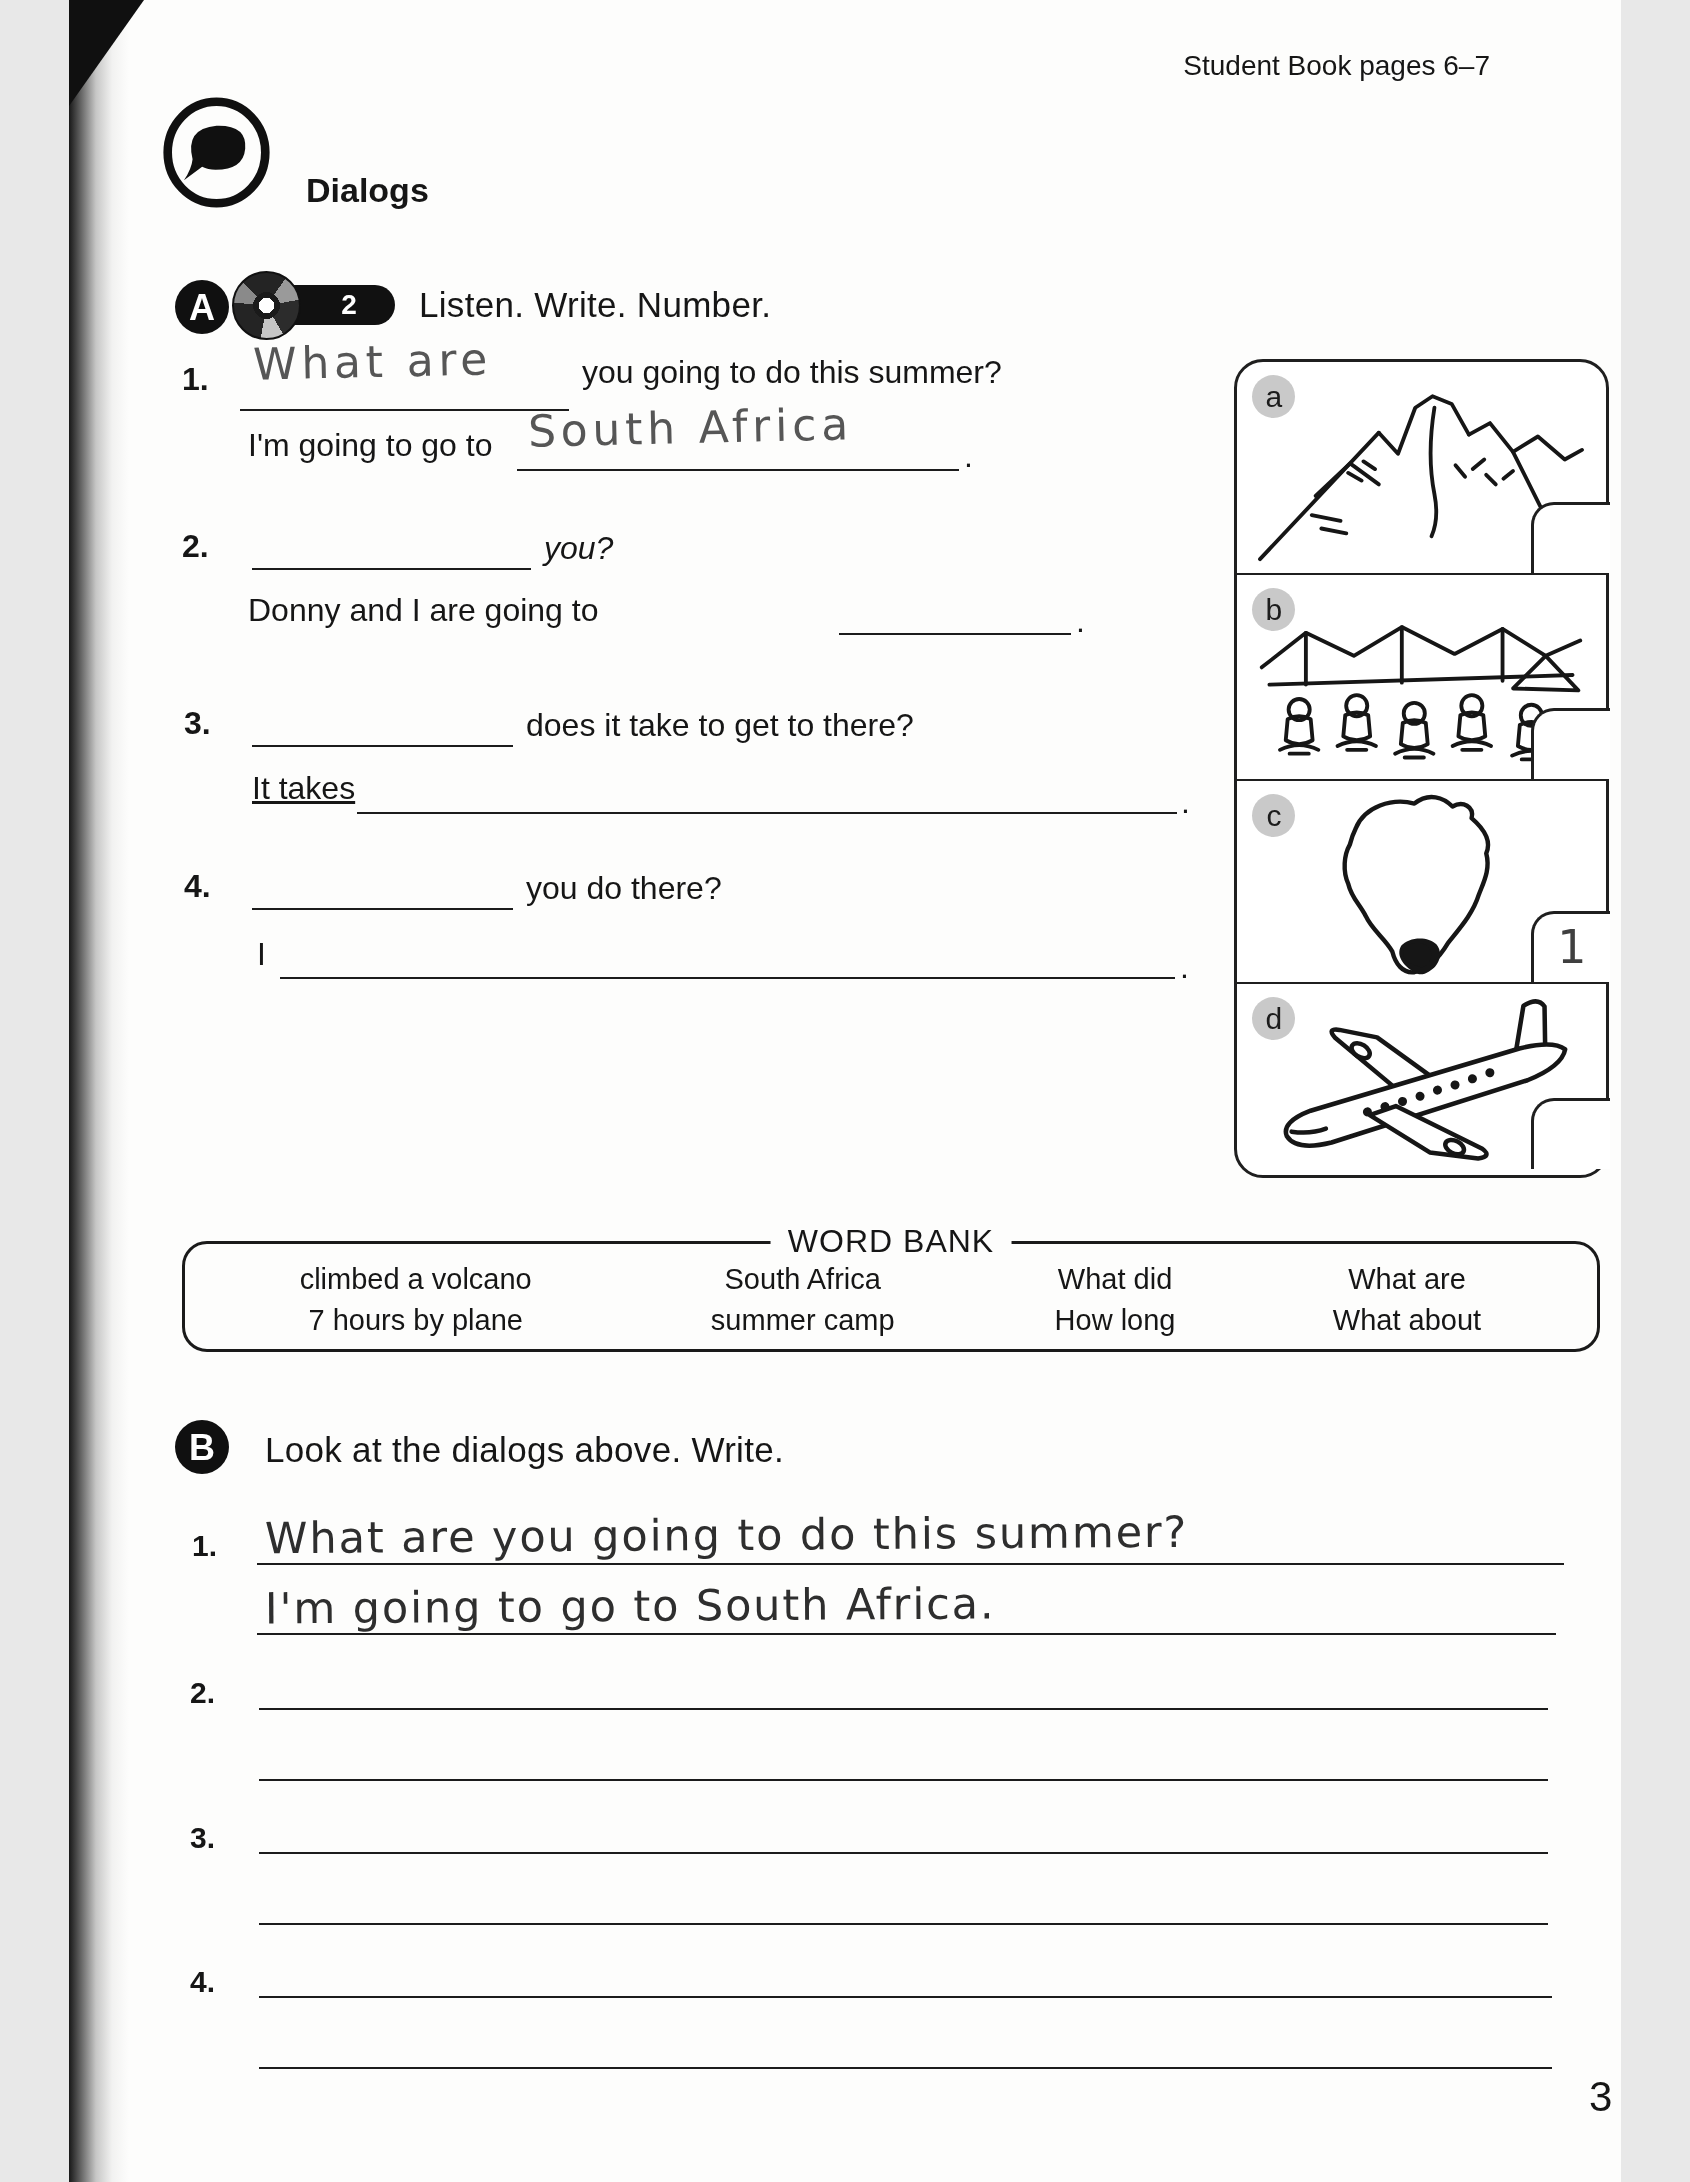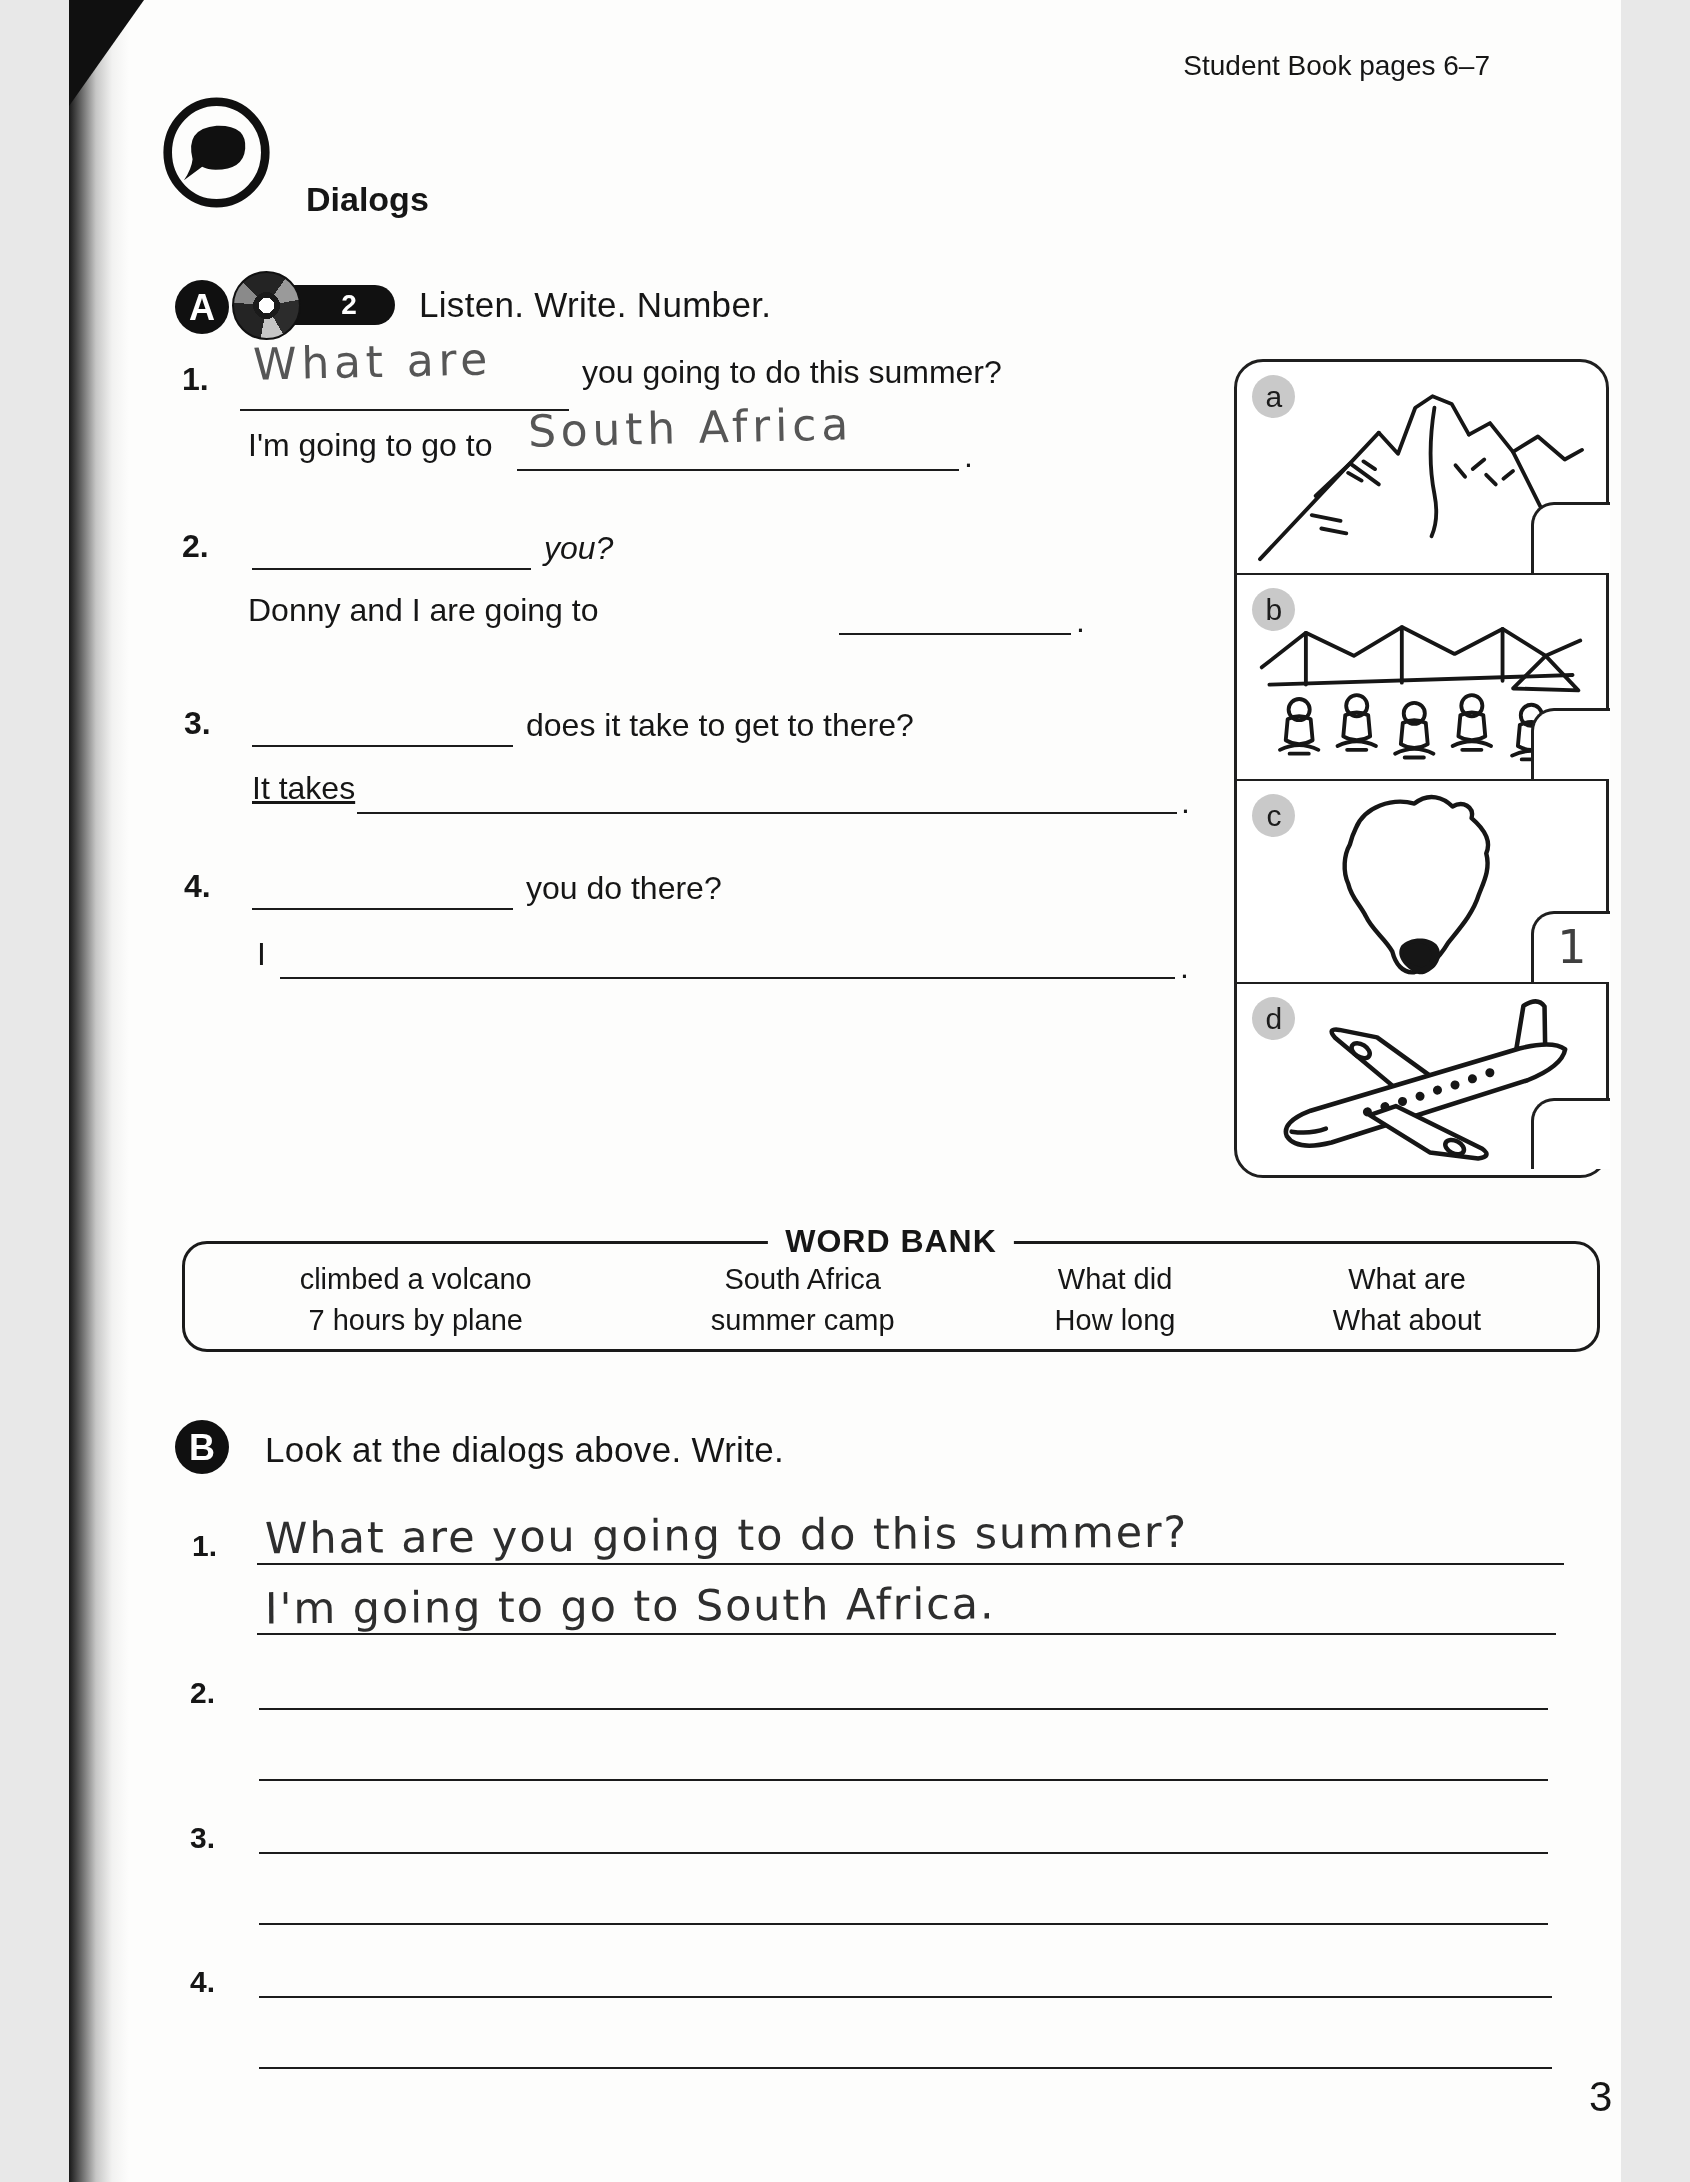--- a/index.html
+++ b/index.html
@@ -15,21 +15,21 @@
                rgba(110,110,110,.38) 45%, rgba(190,190,190,.18) 72%, rgba(255,255,255,0) 100%);
   }
   .scan-corner{
     position:absolute; left:0; top:0; width:75px; height:106px; background:#101010;
     clip-path:polygon(0 0,100% 0,0 100%);
   }
   .hdr-note{position:absolute; right:131px; top:50px; font-size:28px;}
   
   .logo{position:absolute; left:92px; top:96px; width:111px; height:113px;}
   .lesson-title{position:absolute; left:234px; top:104px; font-size:45px; font-weight:700; letter-spacing:0.5px;}
-  .lesson-sub{position:absolute; left:237px; top:180px; font-size:34px; font-weight:700;}
+  .lesson-sub{position:absolute; left:237px; top:171px; font-size:34px; font-weight:700;}
   
   .badge{
     position:absolute; width:54px; height:54px; border-radius:50%;
     background:#101010; color:#fff; font-weight:700; font-size:36px;
     text-align:center; line-height:55px;
   }
   .instr{position:absolute; font-size:35px; font-weight:400; letter-spacing:0.3px;}
   
   .cd{position:absolute; left:163px; top:271px; width:169px; height:69px;}
   .cd-pill{
@@ -78,21 +78,21 @@
     font-family:"DejaVu Sans", sans-serif; font-size:46px; color:#3f3f3f;
   }
   .pic{position:absolute;}
   
   .wordbank{
     position:absolute; left:113px; top:1241px; width:1418px; height:111px;
     border:3.4px solid #1a1a1a; border-radius:25px; box-sizing:border-box; background:#fdfdfc;
   }
   .wb-title{
     position:absolute; top:-21px; left:50%; transform:translateX(-50%);
-    background:#fdfdfc; padding:0 17.3px; font-size:32px; font-weight:700; letter-spacing:1px;
+    background:#fdfdfc; padding:0 17.3px; font-size:32px; font-weight:400; letter-spacing:1px;
     white-space:nowrap;
   }
   .wb-grid{
     position:absolute; left:27px; right:27px; top:15.4px; bottom:7.7px;
     display:grid; grid-template-columns:30% 27% 19% 24%; align-items:center;
     justify-items:center; font-size:29px;
   }
   .pgnum{position:absolute; left:1520px; top:2073px; font-size:42px;}
   svg{display:block;}
 </style>

